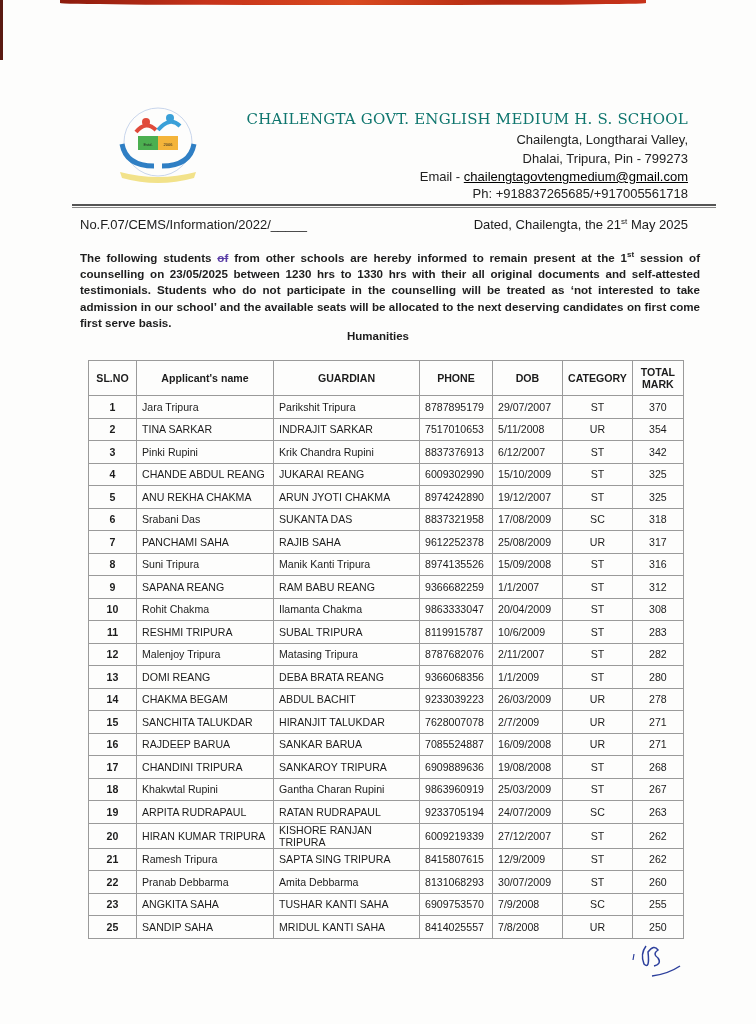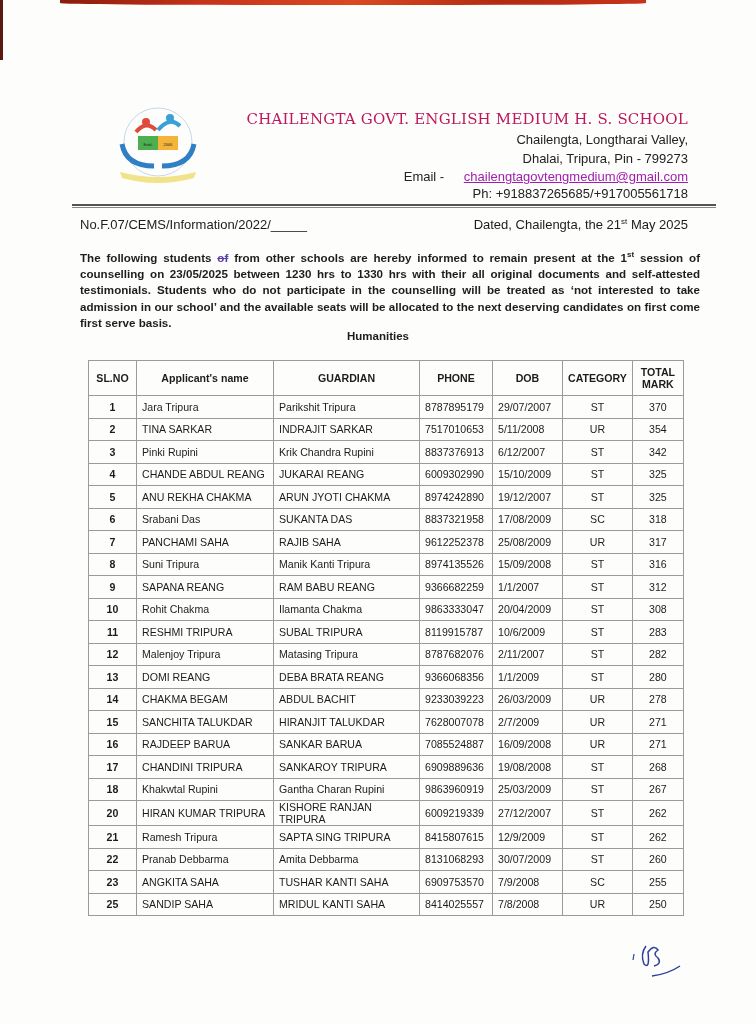--- a/index.html
+++ b/index.html
@@ -1,23 +1,23 @@
 <!DOCTYPE html>
 <html><head>
 <meta charset="utf-8">
 <style>
   html, body { margin:0; padding:0; }
   body { width:756px; height:1024px; background:#fdfdfc; position:relative; overflow:hidden; font-family:"Liberation Sans", sans-serif; color:#1c1c1c; }
   .topband { position:absolute; left:60px; right:110px; top:0; height:5px; background:linear-gradient(90deg,#8c1b0c,#c7331a,#d94a20,#b32a12,#c7331a); border-radius:0 0 40% 40%; }
   .leftedge { position:absolute; left:0; top:0; width:3px; height:60px; background:#5a1a12; }
   .logo { position:absolute; left:108px; top:100px; width:100px; height:90px; }
-  .school-name { position:absolute; right:68px; top:110px; font-family:"DejaVu Serif", serif; font-size:15px; letter-spacing:0.2px; color:#be185d; }
+  .school-name { position:absolute; right:68px; top:110px; font-family:"DejaVu Serif", serif; font-size:15px; letter-spacing:0.2px; color:#0f766e; }
   .addr { position:absolute; right:68px; text-align:right; font-size:13px; color:#222; }
   .addr1 { top:132px; } .addr2 { top:151px; } .addr3 { top:169px; } .addr4 { top:186px; }
-  .email-link { color:#a21caf; text-decoration:underline;margin-left:16px; }
+  .email-link { color:#000000; text-decoration:underline; }
   .rule { position:absolute; left:72px; right:40px; top:204px; height:0; border-top:2px solid #555; }
   .rule2 { position:absolute; left:72px; right:40px; top:207px; height:0; border-top:1px solid #888; }
   .refno { position:absolute; left:80px; top:217px; font-size:13px; }
   .dated { position:absolute; right:68px; top:217px; font-size:13px; }
   sup { font-size:8px; }
   .para { position:absolute; left:80px; right:56px; top:247px; font-size:11.6px; font-weight:bold; line-height:16.3px; text-align:justify; color:#1d1d1d; }
   .strike { color:#5a3ea6; text-decoration:line-through; }
   .section { position:absolute; left:0; right:0; top:330px; text-align:center; font-size:11.5px; font-weight:bold; }
   table { position:absolute; left:88px; top:360px; border-collapse:collapse; font-size:10.6px; }
   th, td { border:1px solid #9a9a9a; padding:0 5px; height:21.5px; }
@@ -239,20 +239,29 @@
       <tr>
         <td class="sl">18</td>
         <td>Khakwtal Rupini</td>
         <td>Gantha Charan Rupini</td>
         <td>9863960919</td>
         <td>25/03/2009</td>
         <td class="c">ST</td>
         <td class="c">267</td>
       </tr>
       <tr>
+        <td class="sl">19</td>
+        <td>ARPITA RUDRAPAUL</td>
+        <td>RATAN RUDRAPAUL</td>
+        <td>9233705194</td>
+        <td>24/07/2009</td>
+        <td class="c">SC</td>
+        <td class="c">263</td>
+      </tr>
+      <tr>
         <td class="sl">20</td>
         <td>HIRAN KUMAR TRIPURA</td>
         <td>KISHORE RANJAN TRIPURA</td>
         <td>6009219339</td>
         <td>27/12/2007</td>
         <td class="c">ST</td>
         <td class="c">262</td>
       </tr>
       <tr>
         <td class="sl">21</td>

